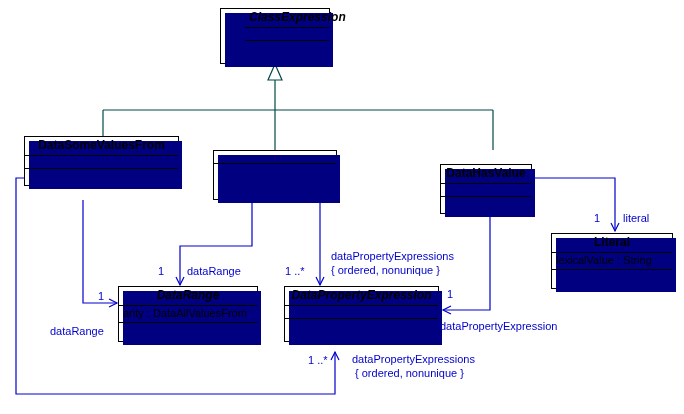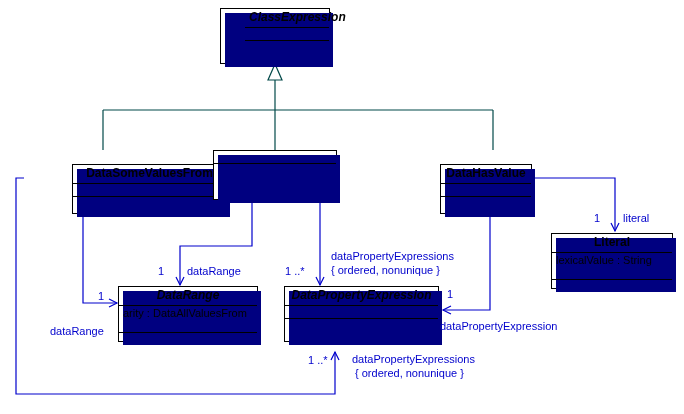--- a/index.html
+++ b/index.html
@@ -50,21 +50,21 @@
     padding: 2px 4px 3px 4px;
     line-height: 13px;
     white-space: nowrap;
   }
   .cls-name.abstract { font-style: italic; }
   .cls-attrs {
     box-sizing: border-box;
     border-bottom: 1px solid #000000;
     font-size: 11px;
     color: #000000;
-    padding: 1px 4px 12px 4px;
+    padding: 1px 4px 2px 4px;
     line-height: 13px;
     min-height: 13px;
     white-space: nowrap;
   }
   .cls-attrs.empty { padding: 0; height: 9px; }
   .cls-ops {
     box-sizing: border-box;
     min-height: 20px;
   }
   
@@ -120,21 +120,21 @@
       <path d="M 532,178 L 615,178 L 615,231" marker-end="url(#openArrowBlue)"></path>
     </g>
   </svg>
 
   <div class="uml-class" style="left:220px; top:8px; width:110px; height:56px;padding-left:24px;">
     <div class="cls-name abstract">ClassExpression</div>
     <div class="cls-attrs empty"></div>
     <div class="cls-ops"></div>
   </div>
 
-  <div class="uml-class" style="left:24px; top:164px; width:155px; height:50px;margin-left:48px;">
+  <div class="uml-class" style="left:24px; top:136px; width:155px; height:50px;">
     <div class="cls-name">DataSomeValuesFrom</div>
     <div class="cls-attrs empty"></div>
     <div class="cls-ops"></div>
   </div>
 
   <div class="uml-class" style="left:213px; top:150px; width:124px; height:50px;">
     <div class="cls-attrs empty"></div>
     <div class="cls-ops"></div>
   </div>
 

